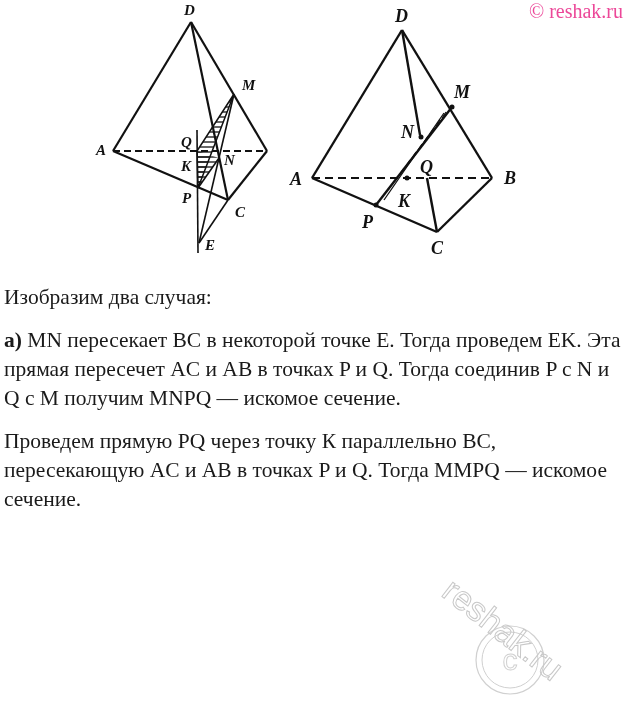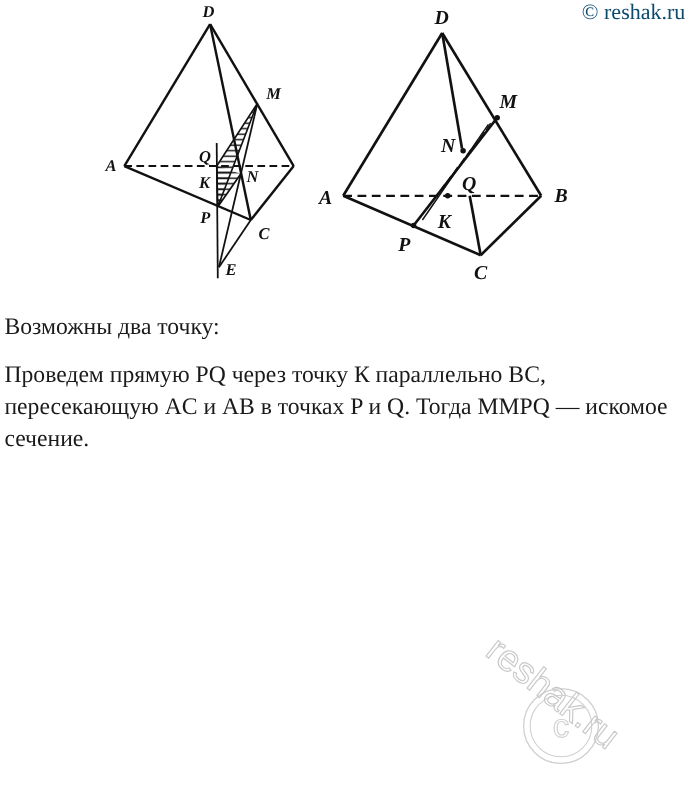--- a/index.html
+++ b/index.html
@@ -3,21 +3,21 @@
   <meta charset="utf-8">
   <style>
     html, body { margin: 0; padding: 0; background: #ffffff; }
     body {
       width: 631px; height: 717px; position: relative; overflow: hidden;
       font-family: "Liberation Serif", "DejaVu Serif", serif;
       color: #1a1a1a;
     }
     .copyright {
       position: absolute; right: 8px; top: 0px;
-      font-size: 20px; line-height: 22px; color: #0c4a6e;
+      font-size: 20px; line-height: 22px; color: #ec4899;
     }
     .fig { position: absolute; }
     .fig svg { display: block; }
     .lbl { font-family: "Liberation Serif", serif; font-style: italic; font-weight: bold; fill: #111; }
     .text {
       position: absolute; left: 4px; top: 283px; width: 625px;
       font-size: 21.5px; line-height: 29px;
     }
     .text p { margin: 0 0 14px 0; }
     .logo {
@@ -106,21 +106,22 @@
     <text class="lbl" x="10" y="185" font-size="18">A</text>
     <text class="lbl" x="140" y="173" font-size="18">Q</text>
     <text class="lbl" x="224" y="184" font-size="18">B</text>
     <text class="lbl" x="118" y="207" font-size="18">K</text>
     <text class="lbl" x="82" y="228" font-size="18">P</text>
     <text class="lbl" x="151" y="254" font-size="18">C</text>
   </svg>
 </div>
 
 <div class="text">
-  <p>Возможны два точку:</p>
+  <p>Изобразим два случая:</p>
+  <p><span class="bold">а)</span><span> MN пересекает BC в некоторой точке E. Тогда проведем EK. Эта прямая пересечет AC и AB в точках P и Q. Тогда соединив P с N и Q с M получим MNPQ — искомое сечение.</span></p>
   <p>Проведем прямую PQ через точку К параллельно BC, пересекающую AC и AB в точках P и Q. Тогда MMPQ — искомое сечение.</p>
 </div>
 
 <div class="watermark">
   <svg width="200" height="140" viewBox="0 0 200 140">
     <circle cx="80" cy="85" r="34" fill="none" stroke="#d0d0d0" stroke-width="1.2"></circle>
     <circle cx="80" cy="85" r="28" fill="none" stroke="#d0d0d0" stroke-width="1"></circle>
     <text x="80" y="95" text-anchor="middle" font-size="30" fill="none" stroke="#d0d0d0" stroke-width="1" font-family="Liberation Sans, sans-serif">c</text>
     <text x="0" y="0" font-size="34" fill="none" stroke="#c8c8c8" stroke-width="1" font-family="Liberation Sans, sans-serif" transform="translate(10,20) rotate(38)">reshak.ru</text>
   </svg>

